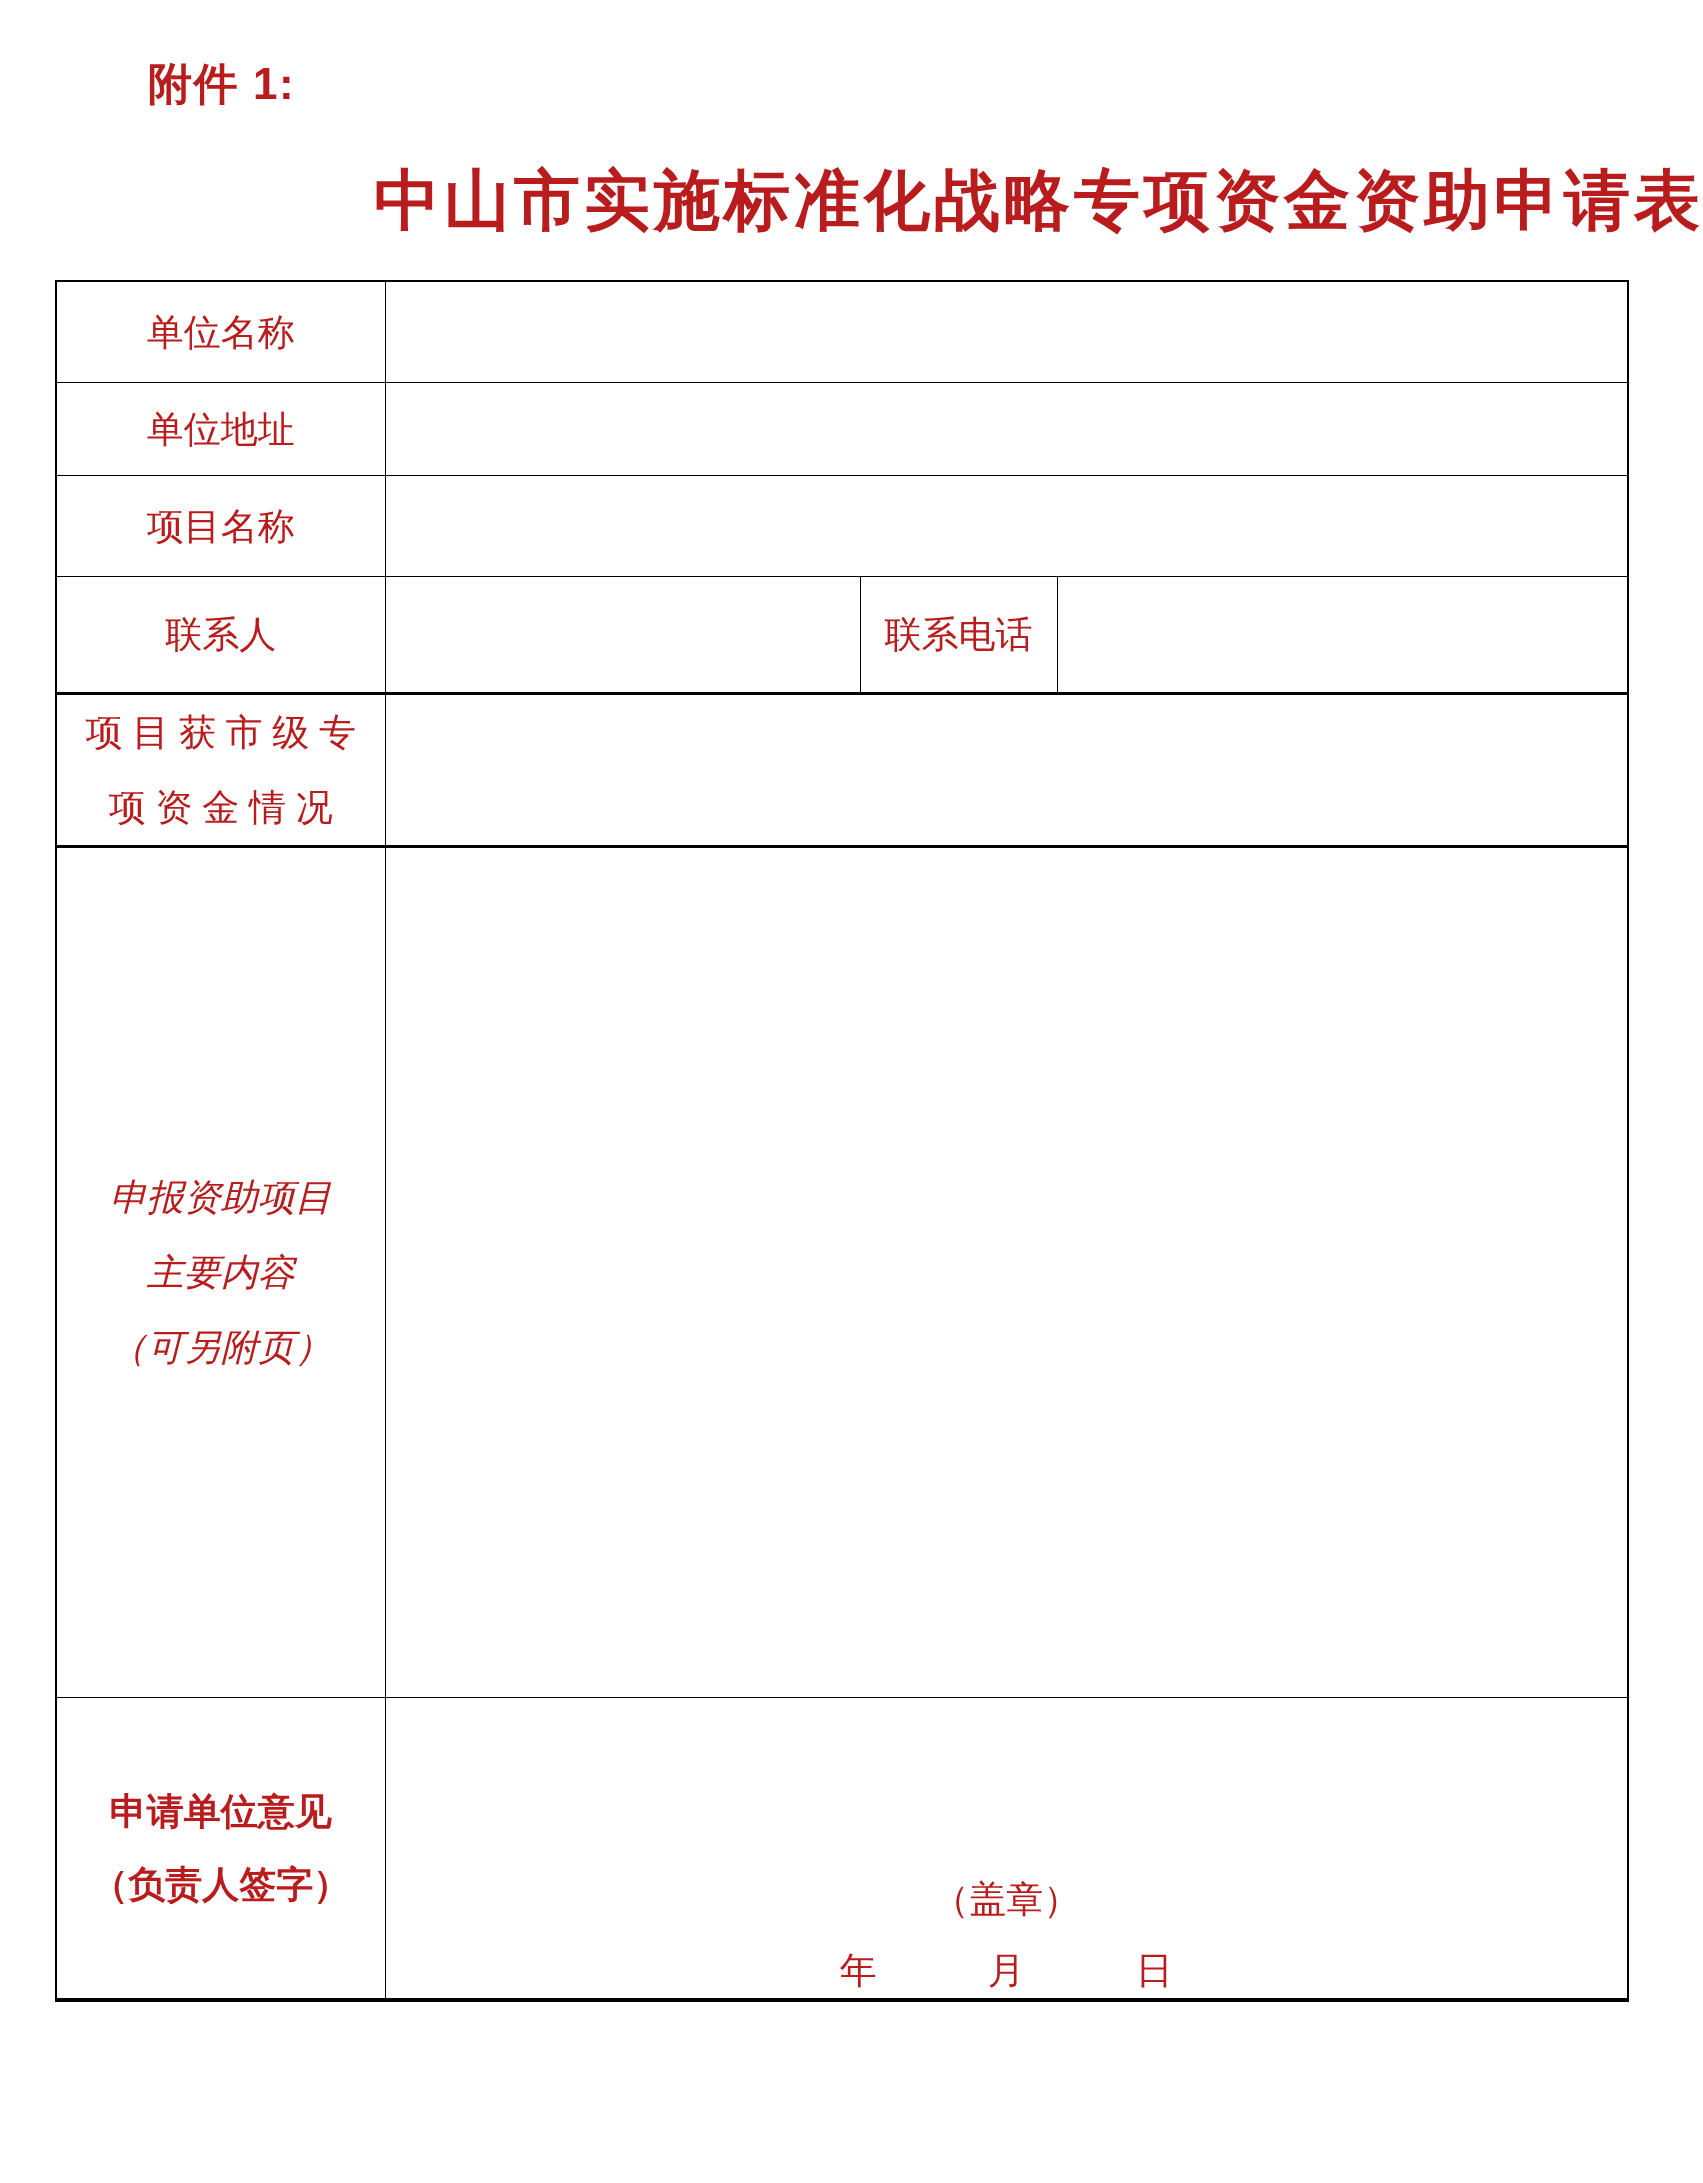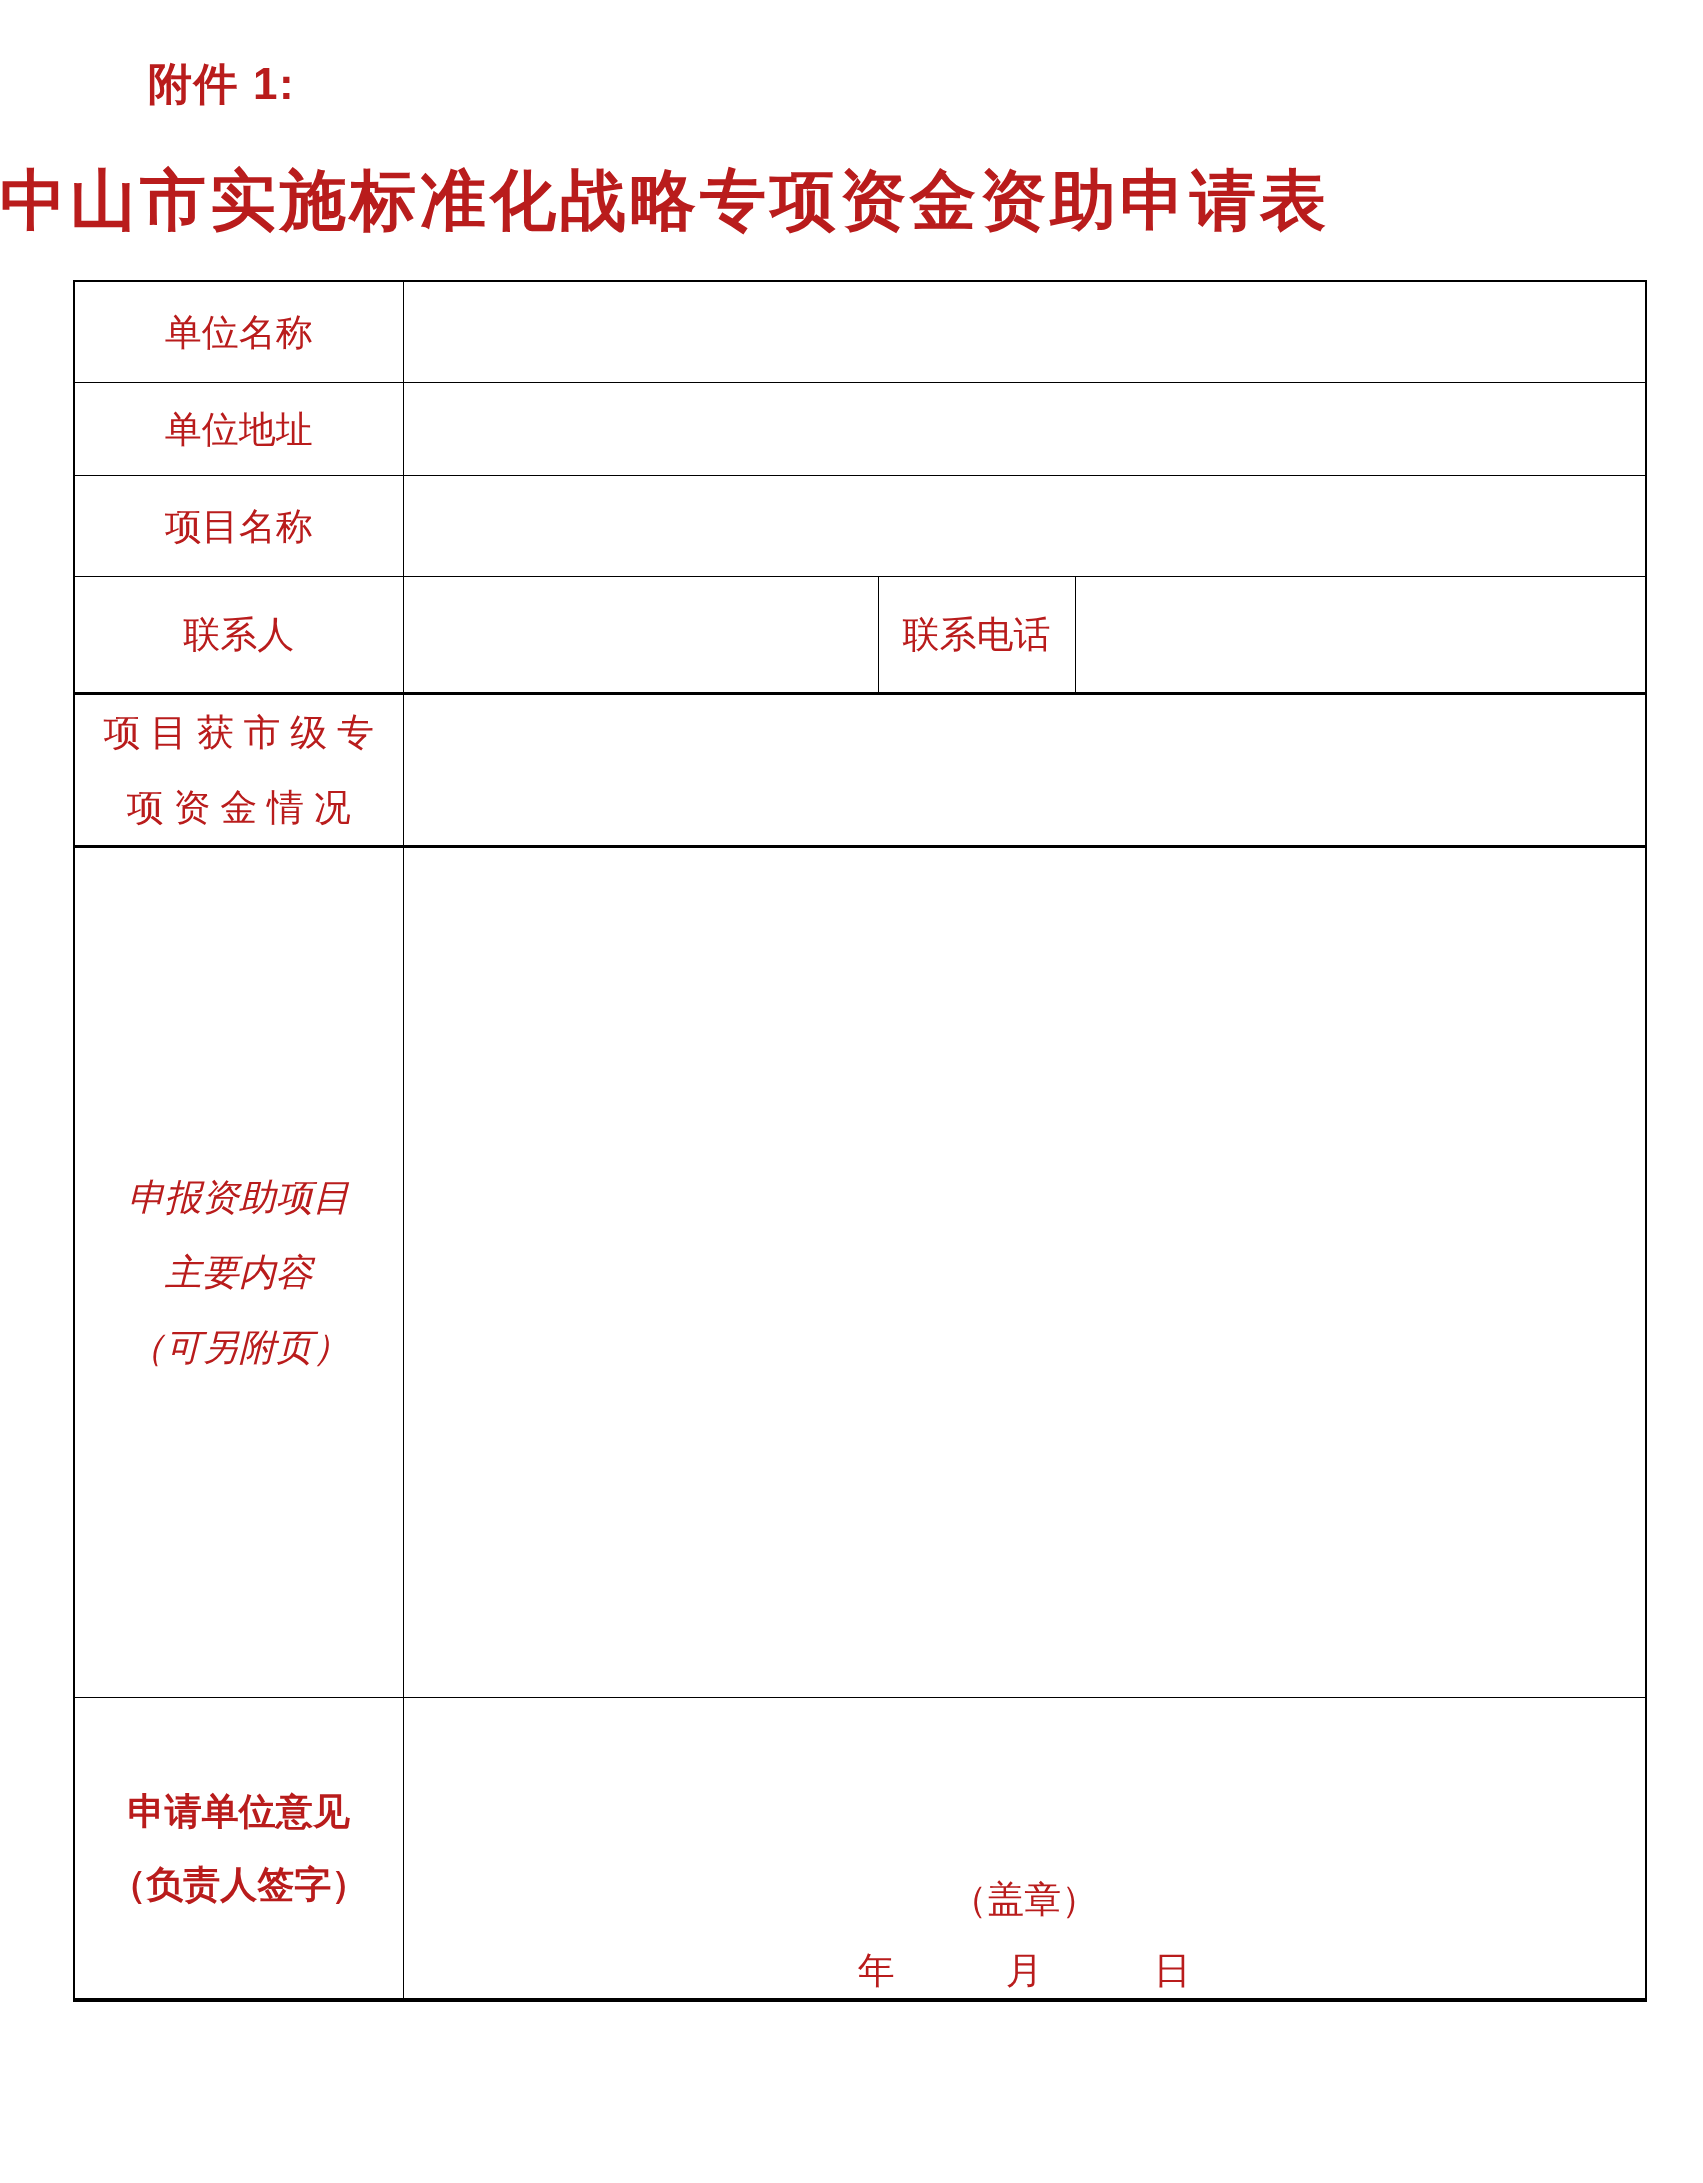--- a/index.html
+++ b/index.html
@@ -22,31 +22,31 @@
     line-height: 53px;
     letter-spacing: 1.6px;
     white-space: nowrap;
   }
   .title {
     position: absolute;
     left: 0;
     top: 162px;
     width: 100%;
     margin: 0;
-    text-align: left;
+    text-align: right;
     font-family: "Liberation Sans", "DejaVu Sans", sans-serif;
     font-weight: 700;
     font-size: 66px;
     line-height: 76px;
     letter-spacing: 4px;
     white-space: nowrap;
   }
   table.form-table {
     position: absolute;
-    left: 73px;
+    left: 55px;
     top: 280px;
     width: 1571px;
     border-collapse: collapse;
     table-layout: fixed;
     border: 2.4px solid #000;
   }
   table.form-table td {
     border: 1.6px solid #000;
     padding: 0;
     vertical-align: middle;

